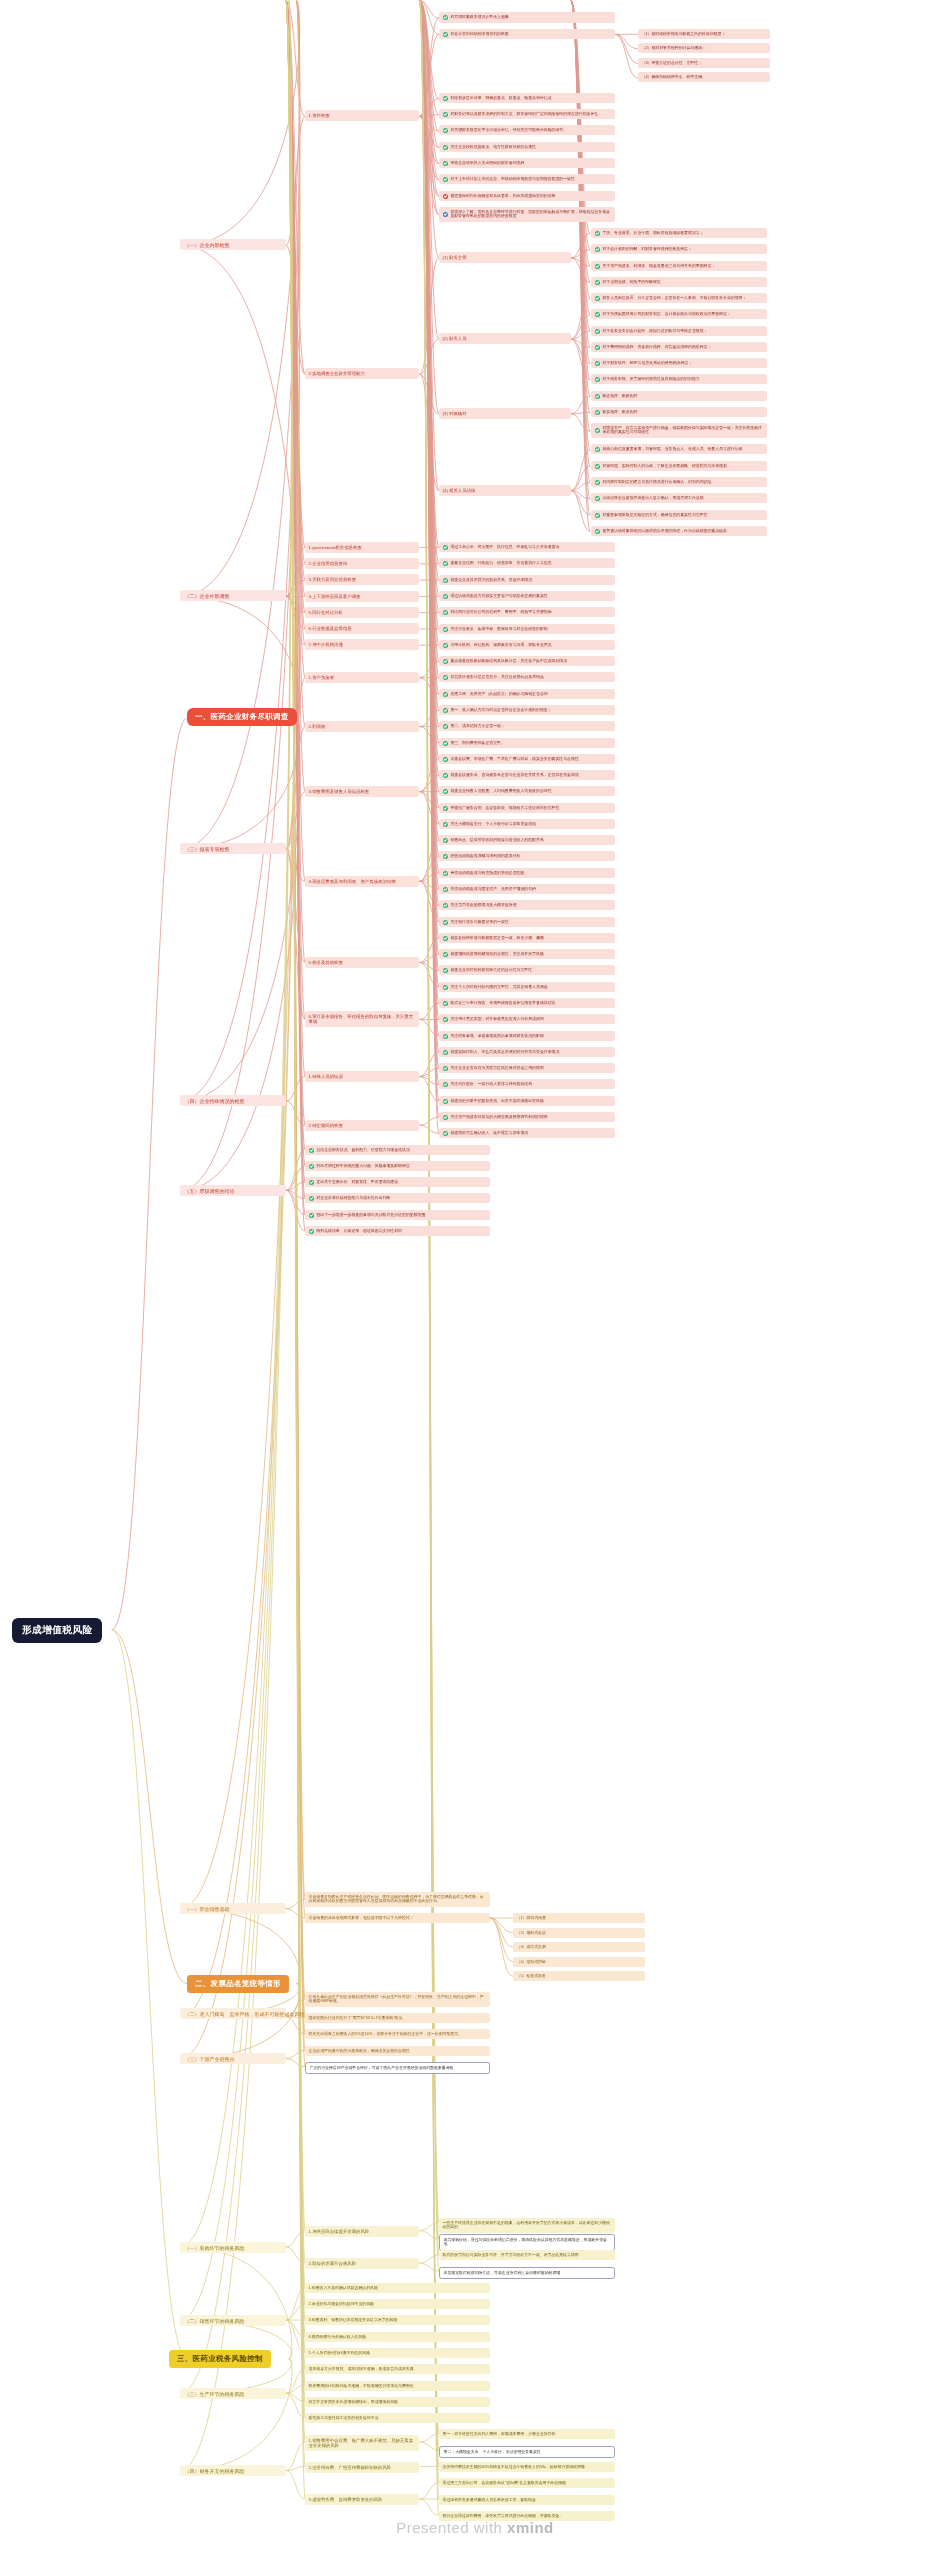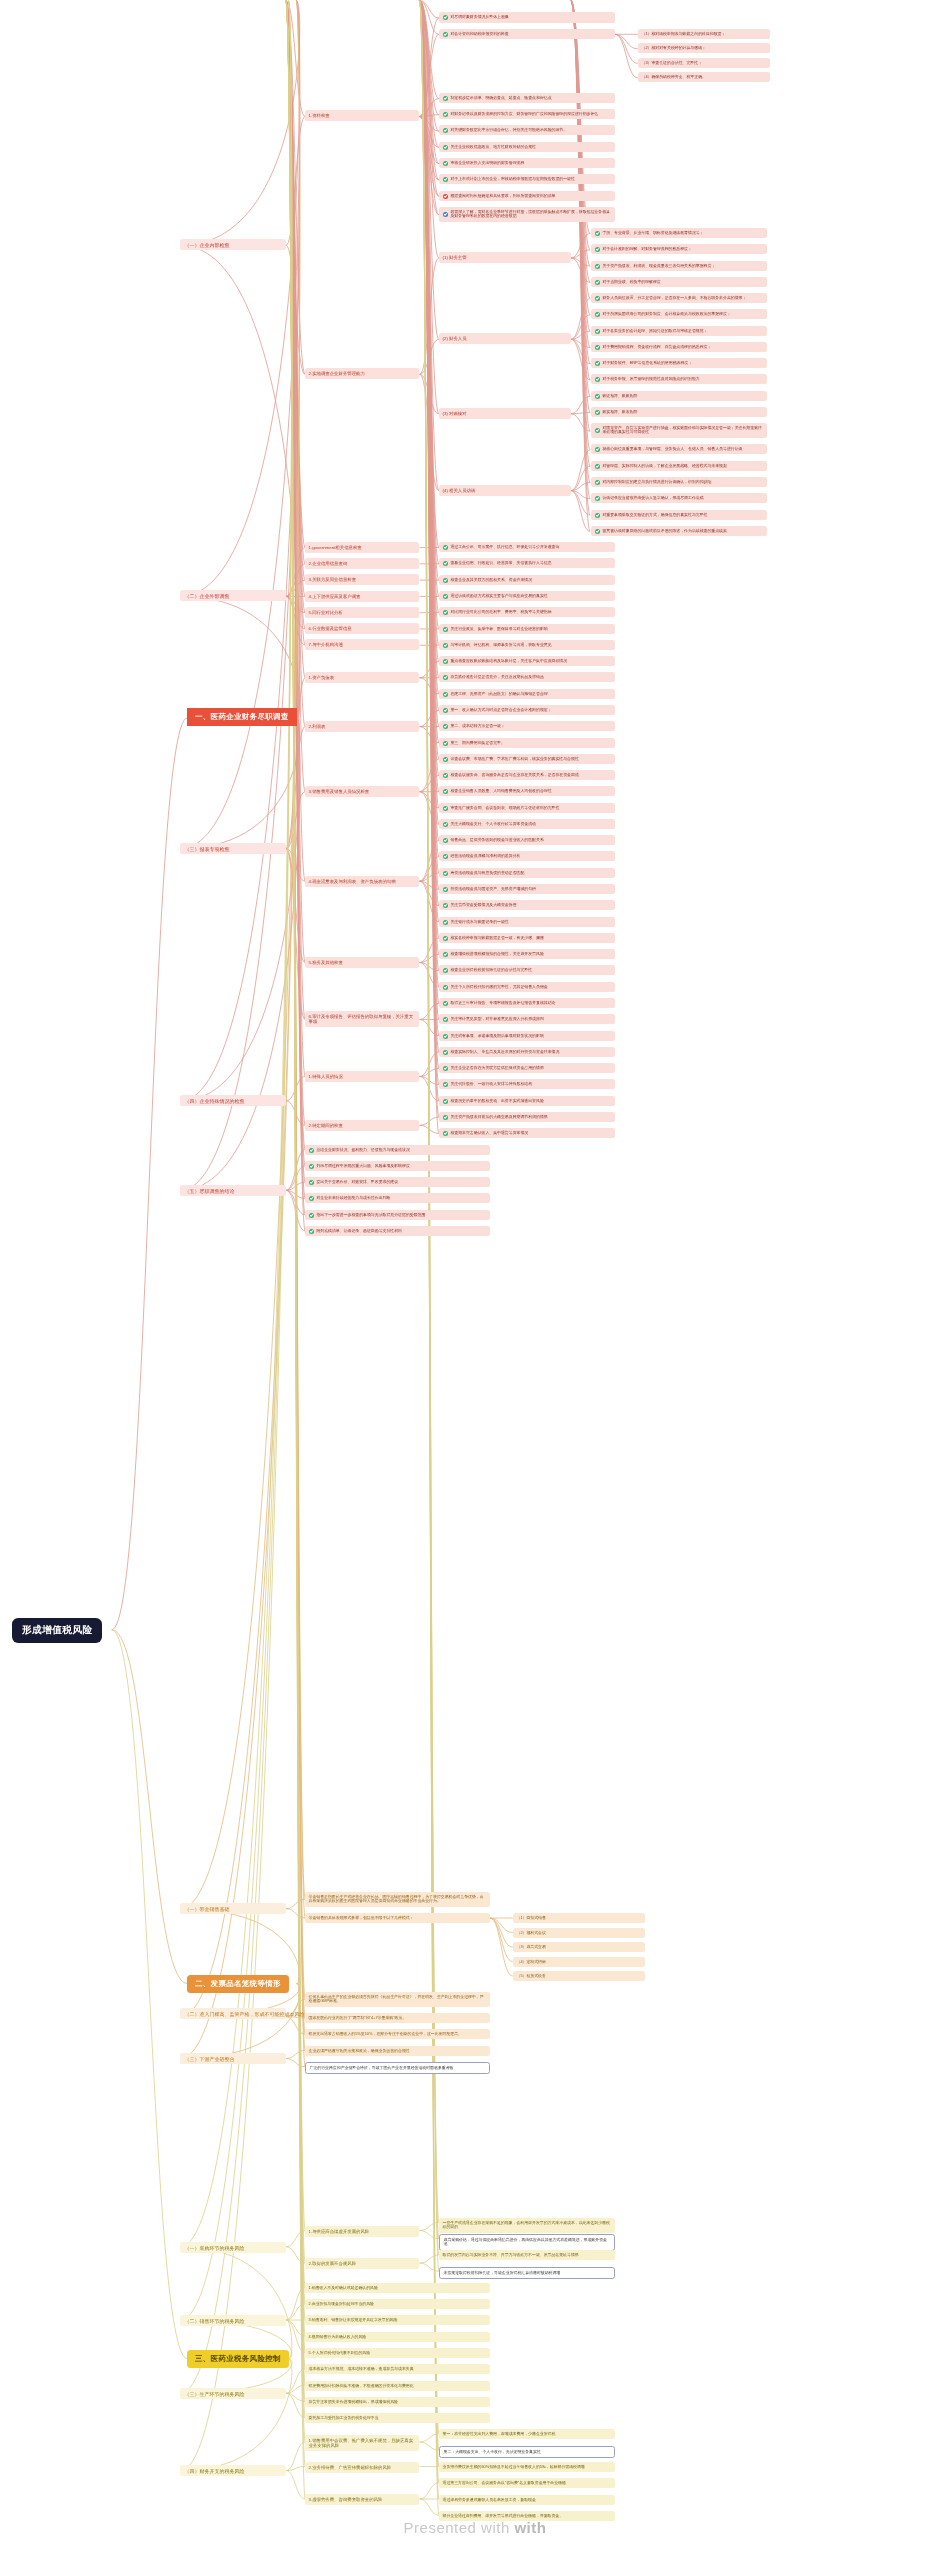--- a/index.html
+++ b/index.html
@@ -22,21 +22,21 @@
   .root {
     background:#161A33; color:#ffffff;
     border-radius:6.2px;
     font-size:9.7px; font-weight:bold;
     padding:6.2px 9.7px; white-space:nowrap;
     letter-spacing:0.4px;
   }
 
   
   .b1 { background:#E8503A; color:#fff; font-size:7.5px; font-weight:bold;
-        padding:4.4px 8px; border-radius:0; white-space:nowrap; letter-spacing:0.3px;}
+        padding:4.4px 8px; border-radius:6px; white-space:nowrap; letter-spacing:0.3px;}
   .b2 { background:#E8923A; color:#fff; font-size:7.5px; font-weight:bold;
         padding:4.4px 8px; border-radius:3.5px; white-space:nowrap; letter-spacing:0.3px;}
   .b3 { background:#F0CE2A; color:#5a4a00; font-size:7.5px; font-weight:bold;
         padding:4.4px 8px; border-radius:3.5px; white-space:nowrap; letter-spacing:0.3px;}
 
   
   .l2r { background:#FBE4E1; color:#C0392B; }
   .l2o { background:#FBEEDD; color:#B8700E; }
   .l2y { background:#FAF5DA; color:#8a7510; }
   .l2r,.l2o,.l2y { font-size:5px; padding:2.6px 4.4px; border-radius:2.6px; white-space:nowrap;}
@@ -363,27 +363,27 @@
   <div class="node root" style="left:12.3px; top:1618px;">
     <span class="txt">形成增值税风险</span>
   </div>
 
   <div class="node b1" style="left: 187px; top: 708px;">
     <span class="txt">一、医药企业财务尽职调查</span>
   </div>
   <div class="node b2" style="left: 187px; top: 1975px;">
     <span class="txt">二、发票品名笼统等情形</span>
   </div>
-  <div class="node b3" style="left: 187px; top: 2350px;">
+  <div class="node b3" style="left: 169px; top: 2350px;">
     <span class="txt">三、医药业税务风险控制</span>
   </div>
 
   <div class="footer">
     <span>Presented with</span>
-    <b>with</b>
+    <b>xmind</b>
   </div>
 <div class="node lf lfr" style="left: 439px; top: 12.3px; width: 176px; align-items: center;">
       <span class="ic green"></span>
       <span class="txt">对尽调对象财务情况从整体上画像</span>
     </div>
     <div class="node lf lfr" style="left: 439px; top: 29px; width: 176px; align-items: center;">
       <span class="ic green"></span>
       <span class="txt">对会计资料和纳税申报资料的检查</span>
     </div>
     <div class="node lf lfr sm" style="left: 638px; top: 29px; width: 132px;">

